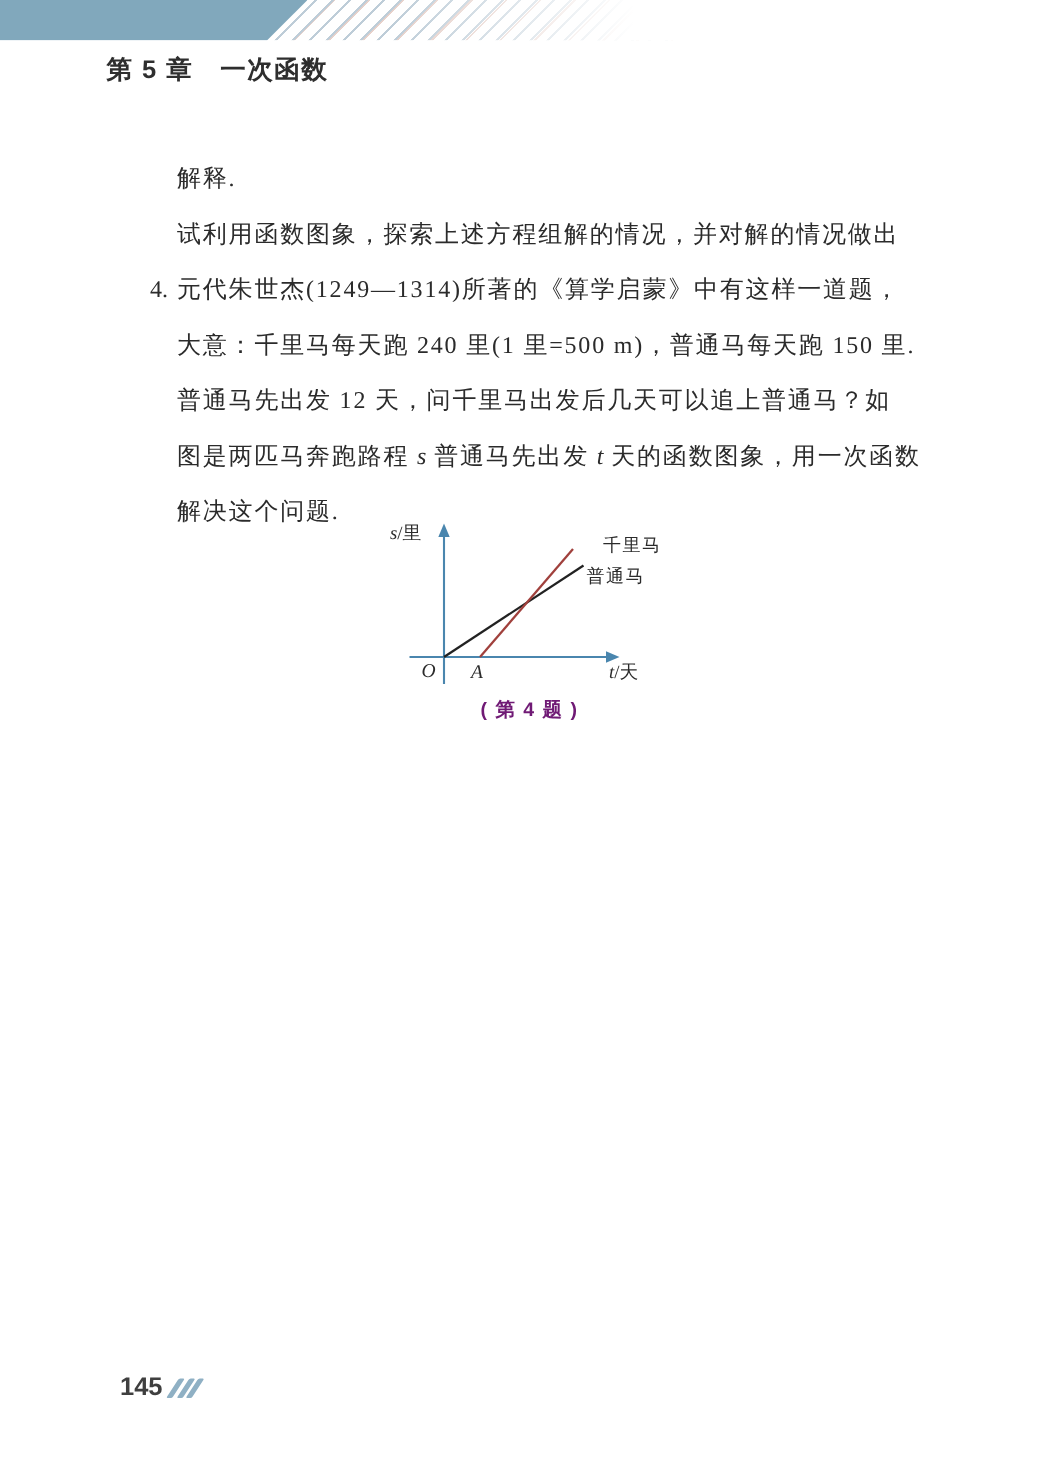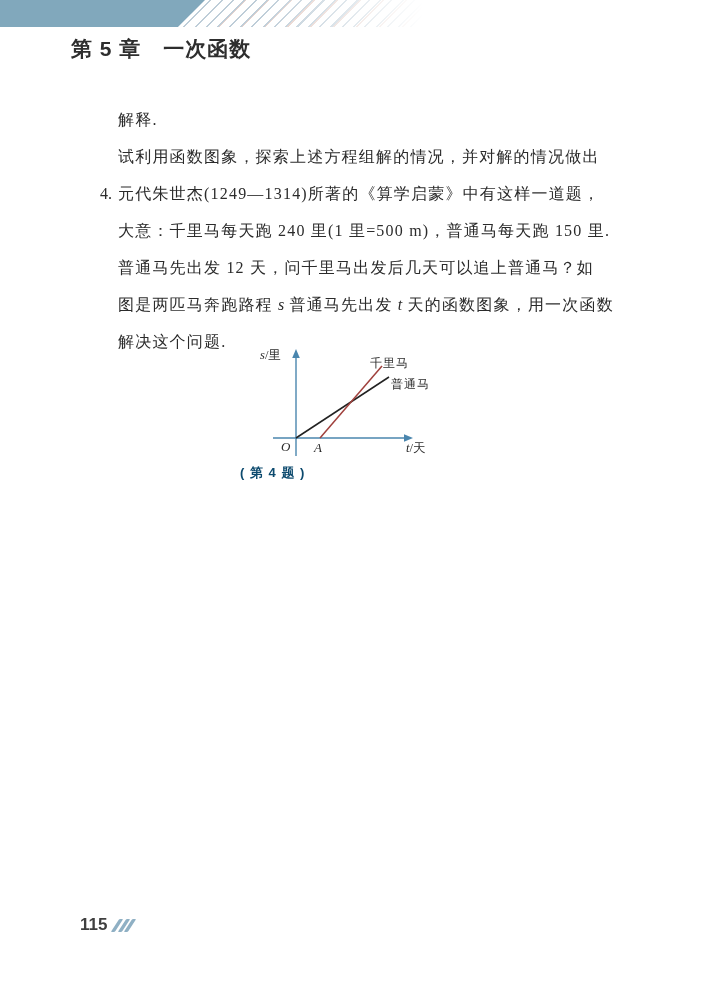--- a/index.html
+++ b/index.html
@@ -26,47 +26,47 @@
         rgba(210,170,158,0) 0px, rgba(210,170,158,0) 15px,
         rgba(210,170,158,.55) 15px, rgba(210,170,158,.55) 16.2px);
   }
   .stripes-fade{
     position:absolute;top:0;left:178px;width:272px;height:27px;
     background:linear-gradient(90deg,rgba(255,255,255,0) 0%,rgba(255,255,255,0) 30%,#ffffff 90%);
   }
   .chapter-title{
     position:absolute;top:35px;left:71px;
     font-family:"Liberation Sans","DejaVu Sans",sans-serif;
-    font-weight:bold;font-size:21px;color:#2e2e2e;letter-spacing:1px;
+    font-weight:bold;font-size:17px;color:#2e2e2e;letter-spacing:1px;
     white-space:nowrap;
   }
   
   .body-text{
     position:absolute;top:101px;left:100px;width:500px;
     font-size:16px;color:#2b2b2b;letter-spacing:1.2px;
   }
   .tline{height:37px;line-height:37px;white-space:nowrap;padding-left:18px;position:relative;}
   .item-num{
     position:absolute;left:0;top:0;width:18px;letter-spacing:0;
   }
   .ivar{font-style:italic;font-family:"Liberation Serif","DejaVu Serif",serif;letter-spacing:0;}
   
   .figure{position:absolute;left:240px;top:344px;width:240px;height:120px;}
   .figure svg{position:absolute;left:0;top:0;}
   .flabel{position:absolute;white-space:nowrap;color:#2b2b2b;}
   .axis-y-label{left:20px;top:3px;font-size:12.5px;}
   .axis-x-label{left:166px;top:96px;font-size:12.5px;}
   .origin-label{left:41px;top:95px;font-size:13px;font-style:italic;}
   .point-a-label{left:74px;top:96px;font-size:13px;font-style:italic;}
-  .line-label-1{left:130px;top:11px;font-size:12px;letter-spacing:1px;}
+  .line-label-1{left:162px;top:11px;font-size:12px;letter-spacing:1px;}
   .line-label-2{left:151px;top:32px;font-size:12px;letter-spacing:1px;text-align:right;}
   .fig-caption{
-    position:absolute;left:240px;top:464px;width:226px;text-align:left;
+    position:absolute;left:240px;top:464px;width:226px;text-align:center;
     font-family:"Liberation Sans","DejaVu Sans",sans-serif;
-    font-weight:bold;font-size:13px;color:#0c4a6e;letter-spacing:1px;
+    font-weight:bold;font-size:13px;color:#701a75;letter-spacing:1px;
   }
   
   .page-number{
     position:absolute;left:80px;top:915px;
     font-family:"Liberation Sans","DejaVu Sans",sans-serif;
     font-weight:bold;font-size:17px;color:#3f3f3f;
   }
   .footer-slashes{position:absolute;left:115px;top:919px;display:flex;gap:3px;}
   .footer-slashes .sl{
     width:3.5px;height:13px;border-radius:1px;
@@ -112,20 +112,20 @@
     </svg>
     <div class="flabel axis-y-label"><span class="ivar">s</span><span>/里</span></div>
     <div class="flabel axis-x-label"><span class="ivar">t</span><span>/天</span></div>
     <div class="flabel origin-label">O</div>
     <div class="flabel point-a-label">A</div>
     <div class="flabel line-label-1">千里马</div>
     <div class="flabel line-label-2">普通马</div>
   </div>
   <div class="fig-caption">( 第 4 题 )</div>
 
-  <div class="page-number">115</div>
+  <div class="page-number">145</div>
   <div class="footer-slashes">
     <div class="sl" style="background: rgb(143, 176, 196);"></div>
     <div class="sl" style="background: rgb(143, 176, 196);"></div>
     <div class="sl" style="background: rgb(143, 176, 196);"></div>
   </div>
 
 </div>
 
 </body></html>

